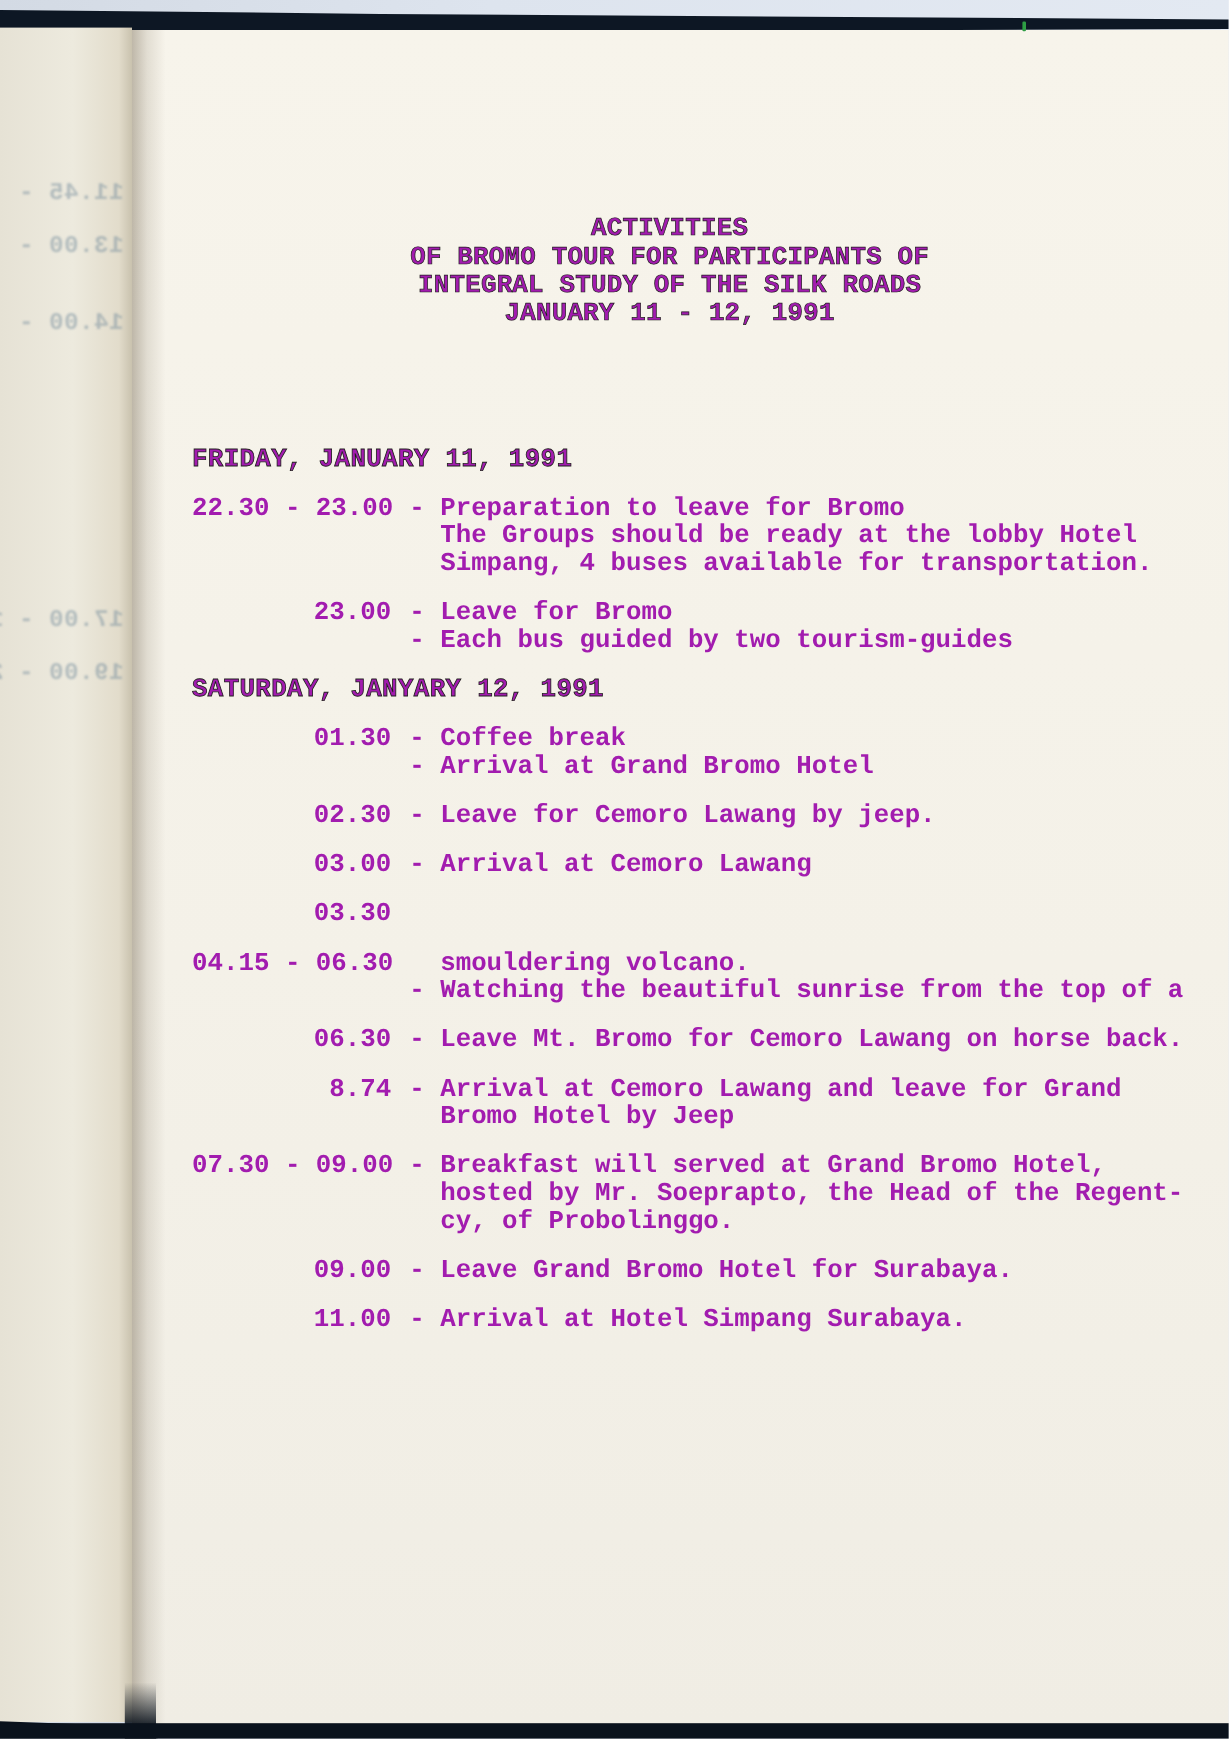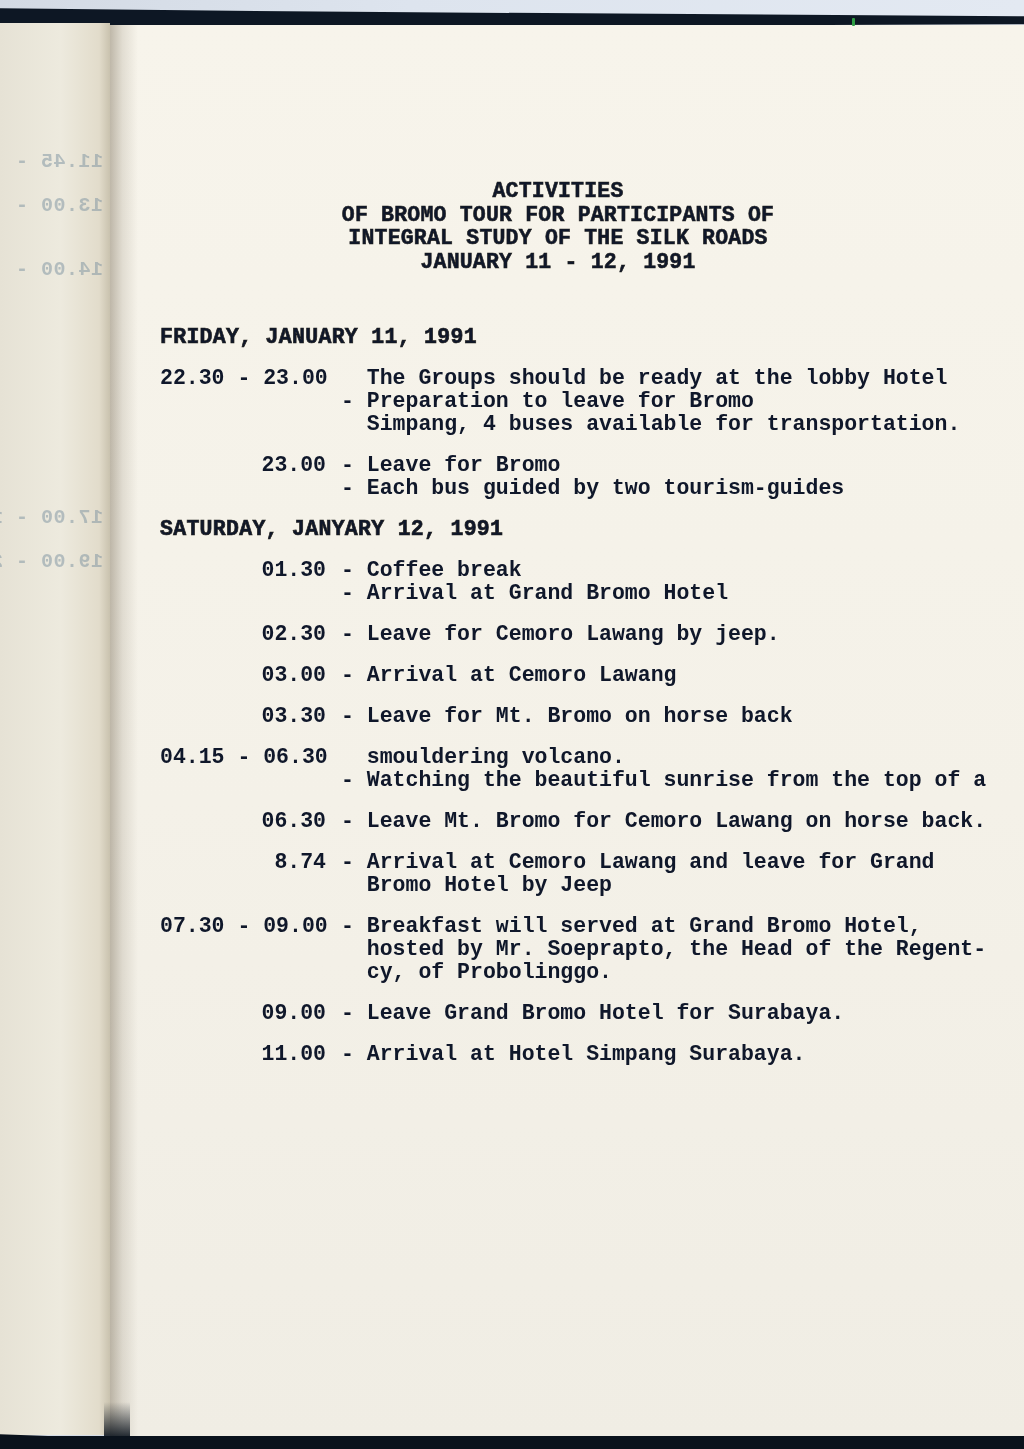--- a/index.html
+++ b/index.html
@@ -34,32 +34,32 @@
   }
   .bottom-band-left{
     position:absolute;left:0;top:1428px;width:132px;height:21px;background:#0a121c;
     clip-path:polygon(0 30%,78% 48%,100% 100%,0 100%);
   }
   .scan-artifact{
     position:absolute;width:3px;height:8px;border-radius:1px;
   }
   .content{
     position:absolute;left:160px;top:180px;width:816px;
-    color:#0f172a;font-size:21.5px;line-height:23px;font-weight:bold;
+    color:#a21caf;font-size:21.5px;line-height:23px;font-weight:bold;
   }
   .title-block{
     text-align:center;width:796px;line-height:23.5px;
     -webkit-text-stroke:0.6px #1e1d1b;letter-spacing:0.2px;
   }
   .title-line{white-space:pre;}
   .section-heading{
     margin:0 0 18px 0;white-space:pre;
     -webkit-text-stroke:0.7px #1e1d1b;letter-spacing:0.3px;
   }
-  .section-heading.first{margin-top:52px;}
+  .section-heading.first{margin-top:98px;}
   .item{display:flex;margin:0 0 18px 0;}
   .item-time{width:166px;text-align:right;white-space:pre;flex:none;}
   .item-lines{margin-left:15px;white-space:pre;}
   .show-through{
     position:absolute;left:0;width:103px;text-align:left;
     transform:scaleX(-1);white-space:pre;
     color:rgba(126,148,161,0.52);font-size:20px;font-weight:bold;
     filter:blur(0.7px);letter-spacing:0.5px;
   }
 </style>
@@ -85,42 +85,41 @@
   <div class="title-block">
     <div class="title-line">ACTIVITIES</div>
     <div class="title-line">OF BROMO TOUR FOR PARTICIPANTS OF</div>
     <div class="title-line">INTEGRAL STUDY OF THE SILK ROADS</div>
     <div class="title-line">JANUARY 11 - 12, 1991</div>
   </div>
   <div id="sections">
       <div class="section-heading first">FRIDAY, JANUARY 11, 1991</div>
       <div class="item">
         <div class="item-time">22.30 - 23.00</div>
-        <div class="item-lines"><div>  The Groups should be ready at the lobby Hotel</div><div>- Preparation to leave for Bromo</div><div>  Simpang, 4 buses available for transportation.</div></div>
+        <div class="item-lines"><div>- Preparation to leave for Bromo</div><div>  The Groups should be ready at the lobby Hotel</div><div>  Simpang, 4 buses available for transportation.</div></div>
       </div>
       <div class="item">
         <div class="item-time">23.00</div>
         <div class="item-lines"><div>- Leave for Bromo</div><div>- Each bus guided by two tourism-guides</div></div>
       </div>
       <div class="section-heading">SATURDAY, JANYARY 12, 1991</div>
       <div class="item">
         <div class="item-time">01.30</div>
         <div class="item-lines"><div>- Coffee break</div><div>- Arrival at Grand Bromo Hotel</div></div>
       </div>
       <div class="item">
         <div class="item-time">02.30</div>
         <div class="item-lines"><div>- Leave for Cemoro Lawang by jeep.</div></div>
       </div>
       <div class="item">
         <div class="item-time">03.00</div>
         <div class="item-lines"><div>- Arrival at Cemoro Lawang</div></div>
       </div>
       <div class="item">
         <div class="item-time">03.30</div>
-        <div class="item-lines"><div>- Leave for Mt. Bromo on horse back</div></div>
       </div>
       <div class="item">
         <div class="item-time">04.15 - 06.30</div>
         <div class="item-lines"><div>  smouldering volcano.</div><div>- Watching the beautiful sunrise from the top of a</div></div>
       </div>
       <div class="item">
         <div class="item-time">06.30</div>
         <div class="item-lines"><div>- Leave Mt. Bromo for Cemoro Lawang on horse back.</div></div>
       </div>
       <div class="item">

